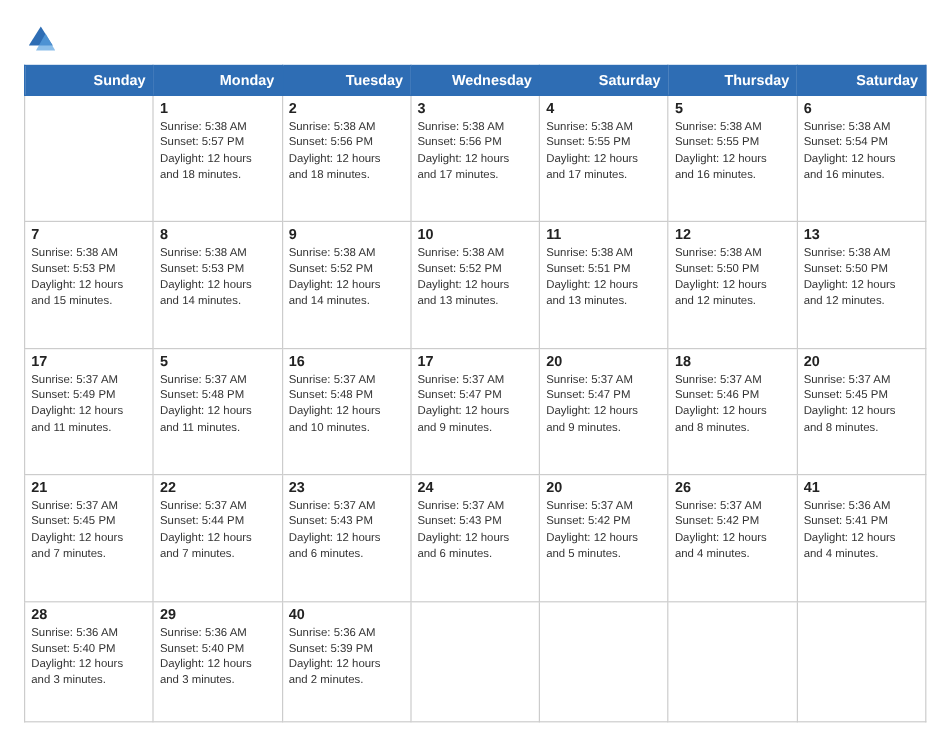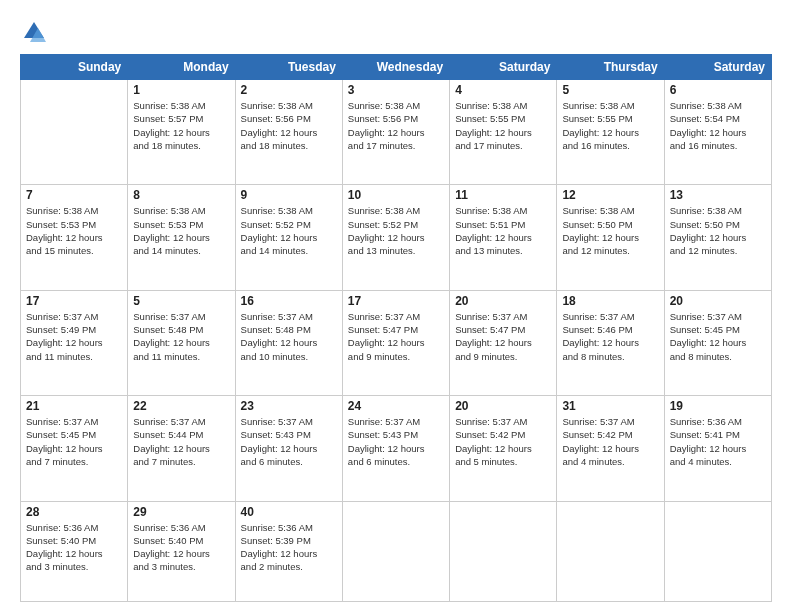--- a/index.html
+++ b/index.html
@@ -306,28 +306,28 @@
 and 6 minutes.</div>
           </td>
           <td>
             <span class="day-num">20</span>
             <div class="day-info" style="white-space: pre-line;">Sunrise: 5:37 AM
 Sunset: 5:42 PM
 Daylight: 12 hours
 and 5 minutes.</div>
           </td>
           <td>
-            <span class="day-num">31</span>
+            <span class="day-num">26</span>
             <div class="day-info" style="white-space: pre-line;">Sunrise: 5:37 AM
 Sunset: 5:42 PM
 Daylight: 12 hours
 and 4 minutes.</div>
           </td>
           <td>
-            <span class="day-num">19</span>
+            <span class="day-num">41</span>
             <div class="day-info" style="white-space: pre-line;">Sunrise: 5:36 AM
 Sunset: 5:41 PM
 Daylight: 12 hours
 and 4 minutes.</div>
           </td>
         </tr>
         <tr class="last-row">
           <td>
             <span class="day-num">28</span>
             <div class="day-info" style="white-space: pre-line;">Sunrise: 5:36 AM

